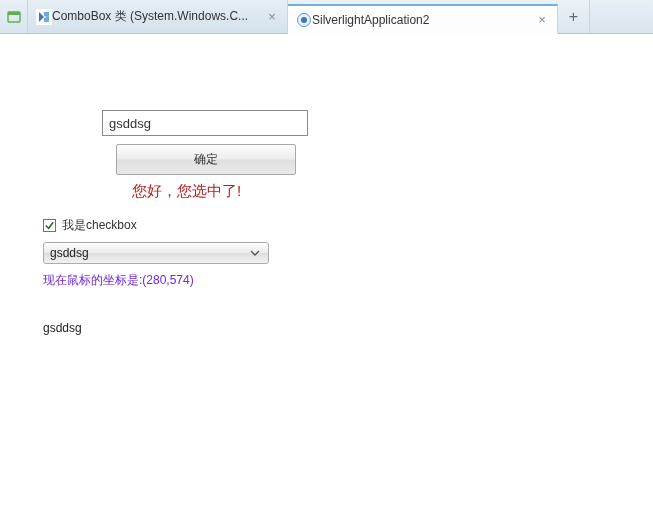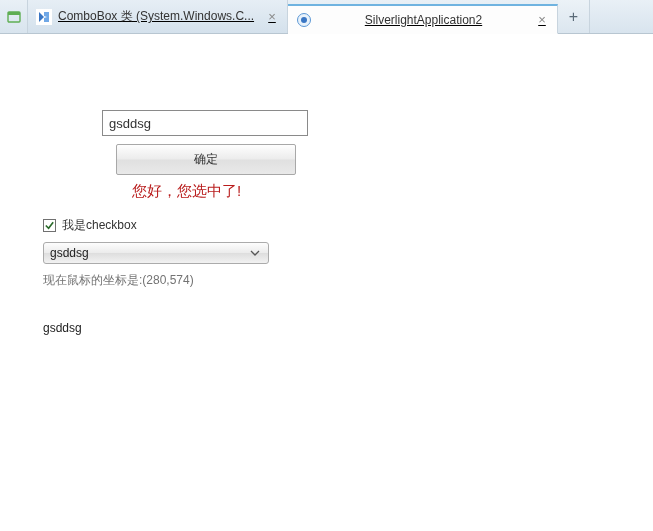--- a/index.html
+++ b/index.html
@@ -1,22 +1,22 @@
 <!DOCTYPE html>
 <html><head>
   <meta charset="utf-8">
   <style>
     * { box-sizing: border-box; margin: 0; padding: 0; }
     body { font-family: "Microsoft YaHei", Arial, sans-serif; font-size: 12px; background: #fff; width: 653px; height: 531px; overflow: hidden; }
 
     .tabbar { display: flex; align-items: stretch; height: 34px; background: linear-gradient(#e9f0f6, #d8e4ee); border-bottom: 1px solid #b8c6d1; }
     .tab-app-icon { width: 28px; display: flex; align-items: center; justify-content: center; border-right: 1px solid #c8d4de; }
-    .tab { display: flex; align-items: center; padding: 0 8px; gap: 6px; border-right: 1px solid #c8d4de; min-width: 0; cursor: pointer; text-decoration: underline; }
+    .tab { display: flex; align-items: center; padding: 0 8px; border-right: 1px solid #c8d4de; min-width: 0; cursor: pointer; }
     .tab.inactive { background: linear-gradient(#e6eef5, #d4e1ec); width: 260px; }
-    .tab.active { background: #fdfdfd; width: 270px; border-top: 2px solid #6fb3e0; margin-top: 4px; border-bottom: 1px solid #fdfdfd; position: relative; z-index: 1; margin-bottom: -1px; text-align: center; }
+    .tab.active { background: #fdfdfd; width: 270px; border-top: 2px solid #6fb3e0; margin-top: 4px; border-bottom: 1px solid #fdfdfd; position: relative; z-index: 1; margin-bottom: -1px; }
     .tab-favicon { width: 16px; height: 16px; flex-shrink: 0; }
     .tab-title { flex: 1; white-space: nowrap; overflow: hidden; text-overflow: ellipsis; font-size: 12px; color: #333; }
     .tab-close { width: 14px; height: 14px; display: flex; align-items: center; justify-content: center; color: #888; font-size: 13px; line-height: 1; flex-shrink: 0; cursor: pointer; }
     .newtab { width: 32px; display: flex; align-items: center; justify-content: center; border-right: 1px solid #c8d4de; cursor: pointer; background: linear-gradient(#ecf2f7,#dbe6ef); }
     .newtab .plus { font-size: 16px; color: #5a6a77; line-height: 1; }
 
     .content { padding-top: 76px; }
     .form-row { margin-bottom: 4px; }
     .centered-wrap { display:flex; flex-direction: column; align-items: center; }
 
@@ -29,21 +29,21 @@
     .left-block { padding-left: 43px; margin-top: 16px; }
 
     .checkbox-row { display: flex; align-items: center; gap: 6px; font-size: 12px; color: #333; }
     .chk { width: 13px; height: 13px; border: 1px solid #707070; background: #fff; display: inline-flex; align-items: center; justify-content: center; cursor: pointer; }
     .chk svg { width: 11px; height: 11px; }
 
     .combobox { width: 226px; height: 22px; border: 1px solid #ababab; border-radius: 3px; background: linear-gradient(#fdfdfd,#ececec 48%, #dedede 52%, #f2f2f2); display: flex; align-items: center; padding: 0 6px; margin-top: 8px; cursor: pointer; position: relative; }
     .combobox .combo-text { flex: 1; font-size: 12px; color: #222; }
     .combobox .combo-arrow { width: 14px; display: flex; align-items: center; justify-content: center; }
 
-    .coords { font-size: 12px; color: #737373; margin-top: 8px; }
+    .coords { font-size: 12px; color: #6d28d9; margin-top: 8px; }
     .output { font-size: 12px; color: #222; margin-top: 32px; }
   </style>
 </head>
 <body>
 
 <div class="tabbar">
   <div class="tab-app-icon">
     <svg width="16" height="16" viewBox="0 0 16 16">
         <rect x="2" y="3" width="12" height="10" rx="1" fill="none" stroke="#5fae53" stroke-width="1.4"></rect>
         <rect x="2" y="3" width="12" height="3" fill="#5fae53"></rect>

